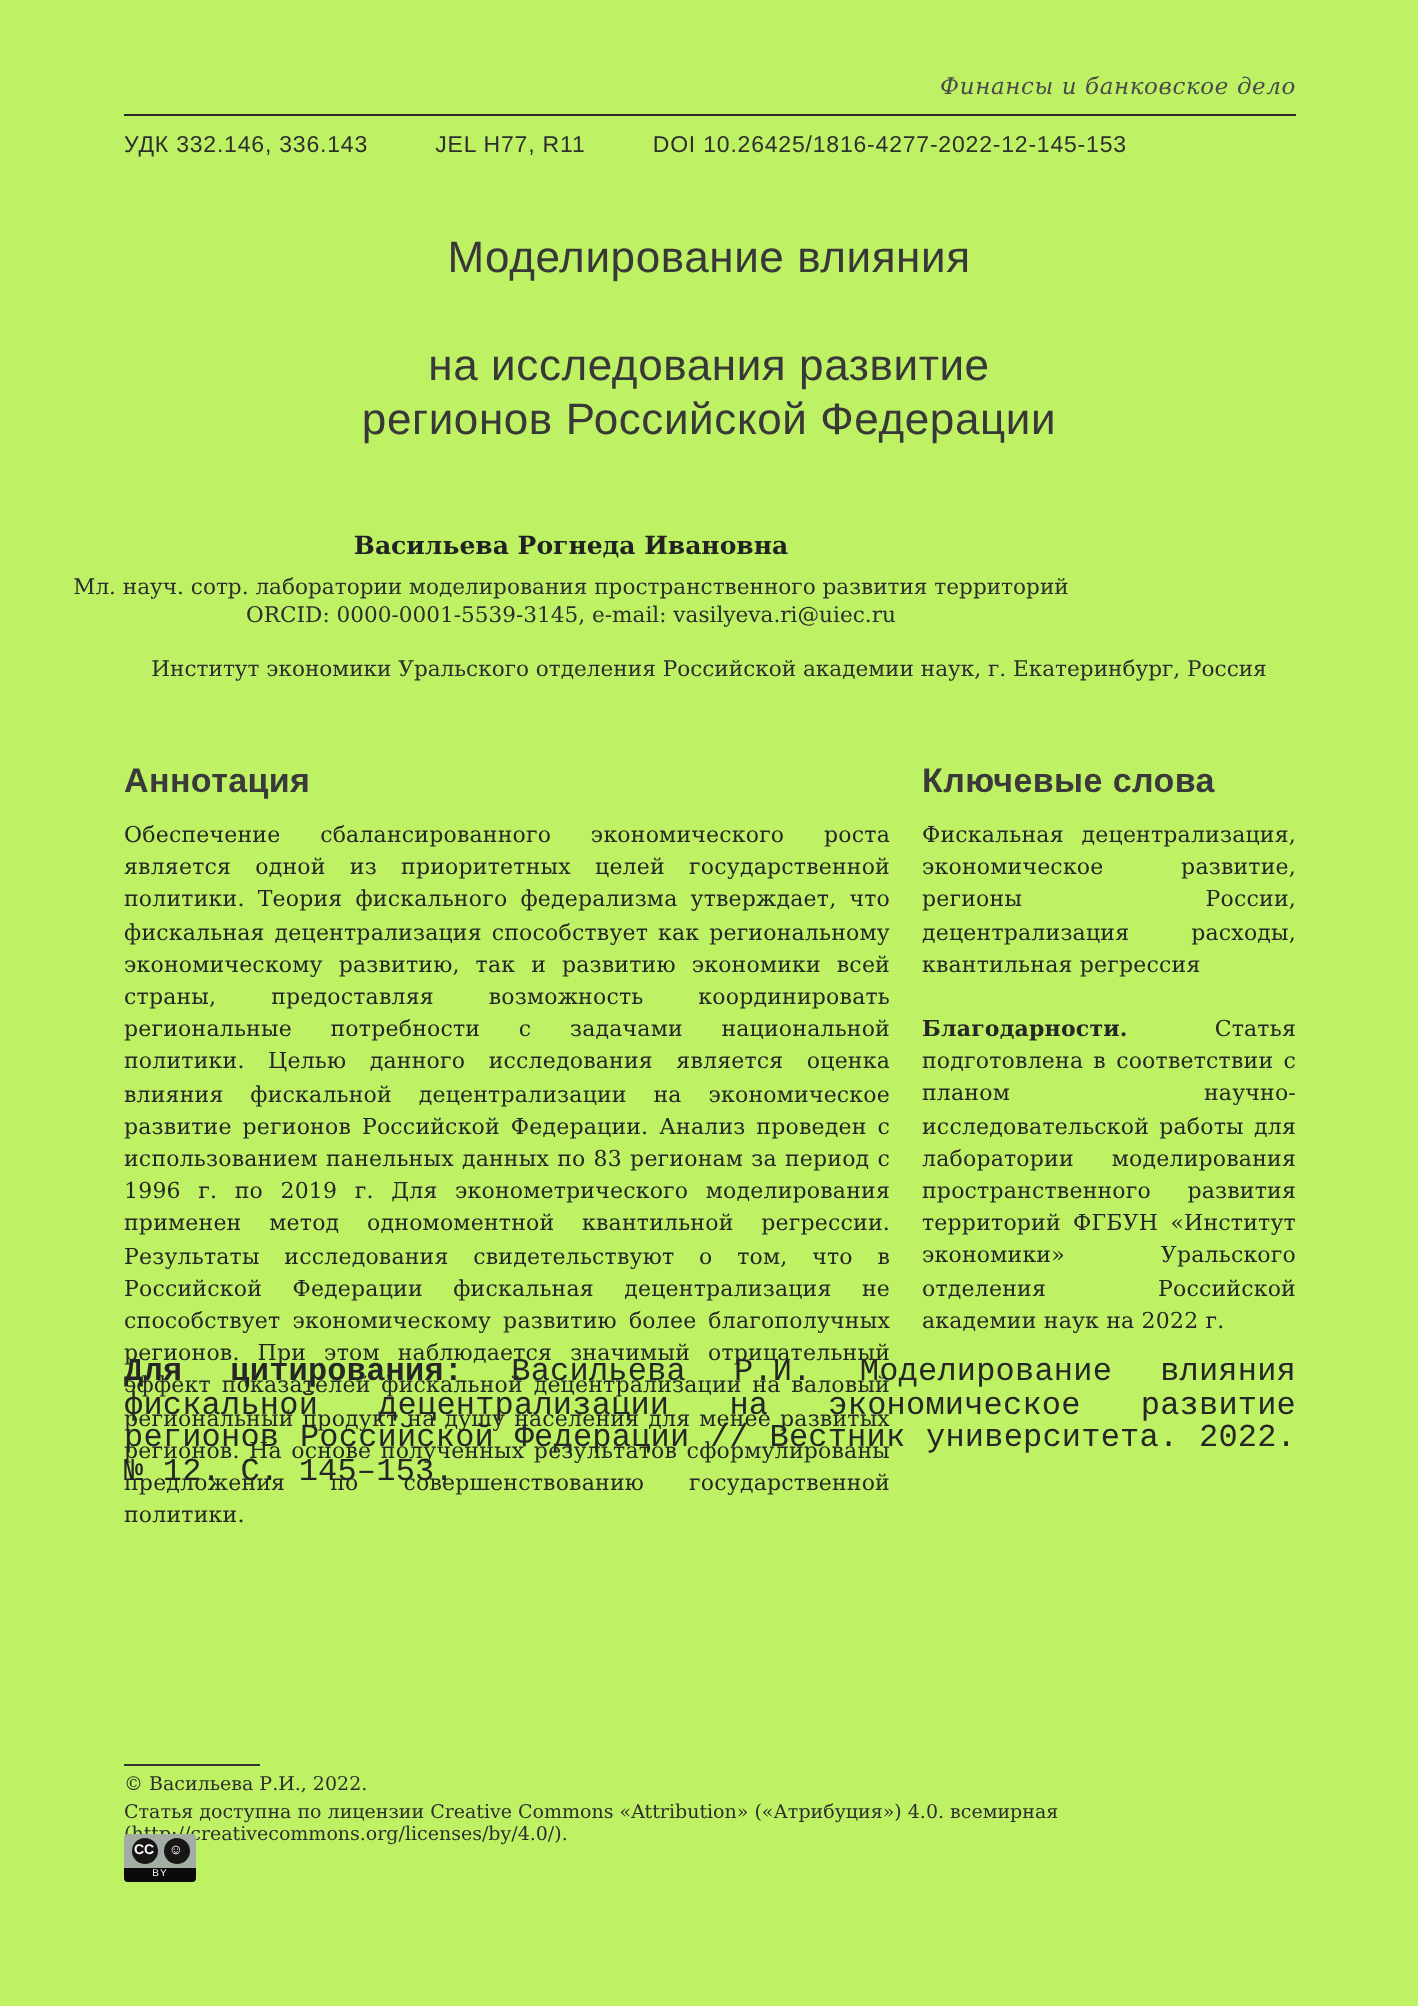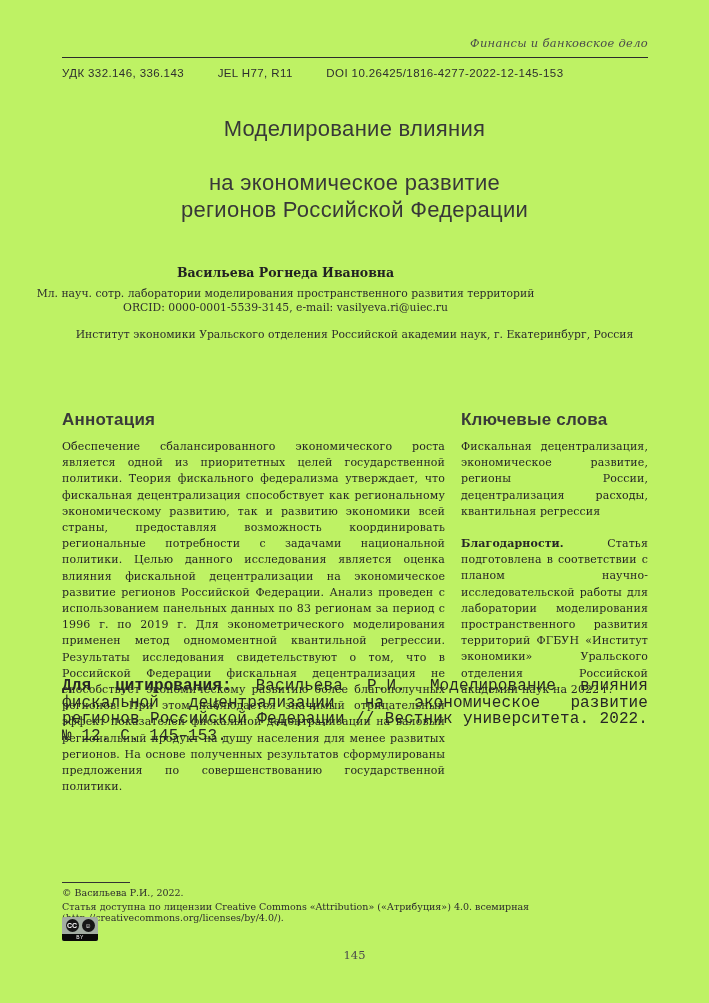--- a/index.html
+++ b/index.html
@@ -71,21 +71,20 @@
     position: absolute; top: 381px; left: 62px; width: 586px;
     display: flex; gap: 16px;
   }
   .col-left { width: 383px; flex: none; }
   .col-right { width: 187px; flex: none; }
   .section-heading {
     font-family: "Liberation Sans", sans-serif;
     font-weight: 700; font-size: 17px; color: #3a3a3a;
     margin-bottom: 9px;
     letter-spacing: 0.2px;
-    margin-top: 29px;
   }
   .body-text {
     font-family: "DejaVu Serif", serif;
     font-size: 11px; line-height: 16.2px;
     color: #262626;
     text-align: justify;
     letter-spacing: 0.1px;
   }
   .col-right .body-text { hyphens: auto; }
   .ack-para { margin-top: 16px; }
@@ -157,21 +156,21 @@
 
   <div class="meta-line">
     <span class="meta-item">УДК 332.146, 336.143</span>
     <span class="meta-item">JEL H77, R11</span>
     <span class="meta-item">DOI 10.26425/1816-4277-2022-12-145-153</span>
   </div>
 
   <h1 class="article-title">
     <span>Моделирование влияния</span><br>
     <br>
-    <span>на экономическое развитие</span><br>
+    <span>на исследования развитие</span><br>
     <span>регионов Российской Федерации</span>
   </h1>
 
   <div class="author-block">
     <div class="author-name">Васильева Рогнеда Ивановна</div>
     <div class="author-position">Мл. науч. сотр. лаборатории моделирования пространственного развития территорий</div>
     <div class="author-orcid">ORCID: 0000-0001-5539-3145, e-mail: vasilyeva.ri@uiec.ru</div>
   </div>
 
   <div class="affiliation">Институт экономики Уральского отделения Российской академии наук, г. Екатеринбург, Россия</div>
@@ -199,15 +198,14 @@
   <div class="footnote-rule"></div>
   <div class="copyright-line">© Васильева Р.И., 2022.</div>
   <div class="license-line">Статья доступна по лицензии Creative Commons «Attribution» («Атрибуция») 4.0. всемирная (http://creativecommons.org/licenses/by/4.0/).</div>
 
   <div class="cc-badge">
     <span class="cc-circle">CC</span>
     <span class="cc-circle">☺</span>
     <span class="cc-strip">BY</span>
   </div>
 
-  <div class="page-number">145</div>
 
 </div>
 
 </body></html>

